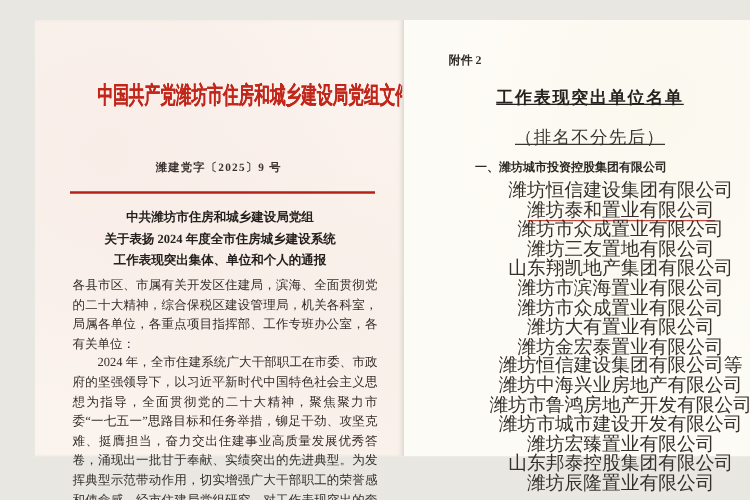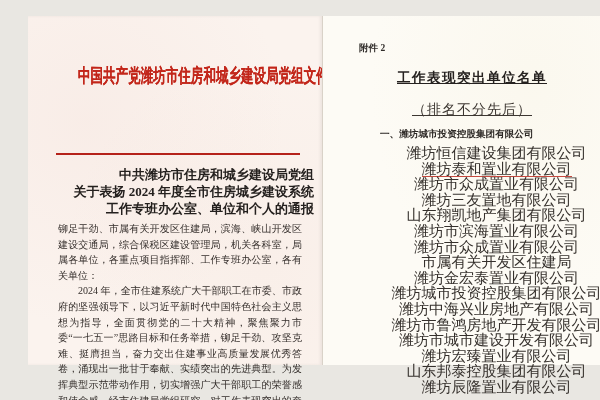--- a/index.html
+++ b/index.html
@@ -47,22 +47,22 @@
     text-align: center;
     font-size: 9px; font-weight: bold; letter-spacing: 1px;
     color: #3a3330;
   }
   .red-rule {
     position: absolute; top: 137px; left: 28px; right: 22px;
     height: 2px; background: #b5221a;
   }
   .doc-title {
     position: absolute; top: 150px; left: 10px; right: 8px;
-    text-align: right;
-    font-size: 13px; font-weight: bold; line-height: 17px;
+    text-align: center;
+    font-size: 10px; font-weight: bold; line-height: 17px;
     color: #24201e;
   }
   .doc-body {
     position: absolute; top: 205px; left: 30px; right: 20px;
     font-size: 10px; line-height: 15.6px;
     text-align: justify;
     color: #332d2a;
   }
   .doc-body p { margin: 0; }
   .doc-body p.indent { text-indent: 20px; }
@@ -104,49 +104,50 @@
   .unit-item .unit-name { display: inline-block; line-height: 13px; }
   .unit-item.marked .unit-name {
     border-bottom: 1.5px solid #c6493f;
   }
 </style>
 </head>
 <body>
 
 <div class="page page-left">
   <div class="red-header">中国共产党潍坊市住房和城乡建设局党组文件</div>
+  <div class="doc-number">潍建党字〔2025〕9 号</div>
   <div class="red-rule"></div>
   <div class="doc-title">
     <div>中共潍坊市住房和城乡建设局党组</div>
     <div>关于表扬 2024 年度全市住房城乡建设系统</div>
-    <div>工作专班办公室、单位和个人的通报</div>
+    <div>工作表现突出集体、单位和个人的通报</div>
   </div>
   <div class="doc-body">
-    <p>铆足干劲、市属有关开发区住建局，滨海、峡山开发区建设交通局，综合保税区建设管理局，机关各科室，局属各单位，各重点项目指挥部、工作专班办公室，各有关单位：</p>
+    <p>各县市区、市属有关开发区住建局，滨海、全面贯彻党的二十大精神，综合保税区建设管理局，机关各科室，局属各单位，各重点项目指挥部、工作专班办公室，各有关单位：</p>
     <p class="indent">2024 年，全市住建系统广大干部职工在市委、市政府的坚强领导下，以习近平新时代中国特色社会主义思想为指导，全面贯彻党的二十大精神，聚焦聚力市委“一七五一”思路目标和任务举措，铆足干劲、攻坚克难、挺膺担当，奋力交出住建事业高质量发展优秀答卷，涌现出一批甘于奉献、实绩突出的先进典型。为发挥典型示范带动作用，切实增强广大干部职工的荣誉感和使命感，经市住建局党组研究，对工作表现突出的奎文区住建局等104 个集体、潍坊恒信建设集团有限公司等 105 家单位和李锋等</p>
   </div>
   <div class="page-num">- 1 -</div>
 </div>
 
 <div class="page page-right">
   <div class="attachment-label">附件 2</div>
   <div class="list-title">工作表现突出单位名单</div>
   <div class="list-subtitle">（排名不分先后）</div>
   <div class="section-heading">一、潍坊城市投资控股集团有限公司</div>
   <div class="units-list">
       <div class="unit-item"><span class="unit-name">潍坊恒信建设集团有限公司</span></div>
       <div class="unit-item marked"><span class="unit-name">潍坊泰和置业有限公司</span></div>
       <div class="unit-item"><span class="unit-name">潍坊市众成置业有限公司</span></div>
       <div class="unit-item"><span class="unit-name">潍坊三友置地有限公司</span></div>
       <div class="unit-item"><span class="unit-name">山东翔凯地产集团有限公司</span></div>
       <div class="unit-item"><span class="unit-name">潍坊市滨海置业有限公司</span></div>
       <div class="unit-item"><span class="unit-name">潍坊市众成置业有限公司</span></div>
-      <div class="unit-item"><span class="unit-name">市属有关开发区住建局</span></div>
+      <div class="unit-item"><span class="unit-name">潍坊大有置业有限公司</span></div>
       <div class="unit-item"><span class="unit-name">潍坊金宏泰置业有限公司</span></div>
-      <div class="unit-item"><span class="unit-name">潍坊城市投资控股集团有限公司</span></div>
+      <div class="unit-item"><span class="unit-name">潍坊恒信建设集团有限公司等</span></div>
       <div class="unit-item"><span class="unit-name">潍坊中海兴业房地产有限公司</span></div>
       <div class="unit-item"><span class="unit-name">潍坊市鲁鸿房地产开发有限公司</span></div>
       <div class="unit-item"><span class="unit-name">潍坊市城市建设开发有限公司</span></div>
       <div class="unit-item"><span class="unit-name">潍坊宏臻置业有限公司</span></div>
       <div class="unit-item"><span class="unit-name">山东邦泰控股集团有限公司</span></div>
       <div class="unit-item"><span class="unit-name">潍坊辰隆置业有限公司</span></div>
     </div>
   <div class="page-num">- 9 -</div>
 </div>
 

